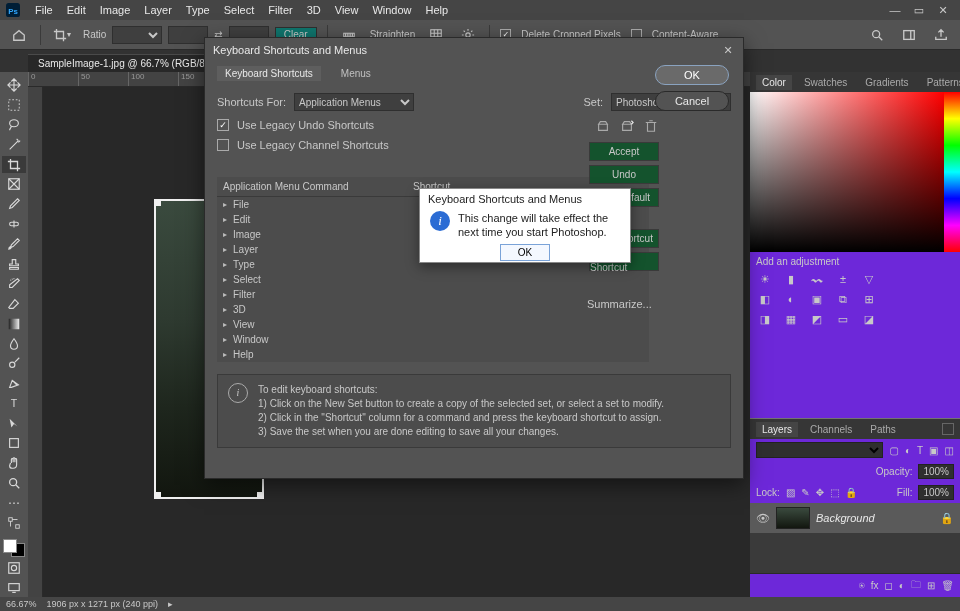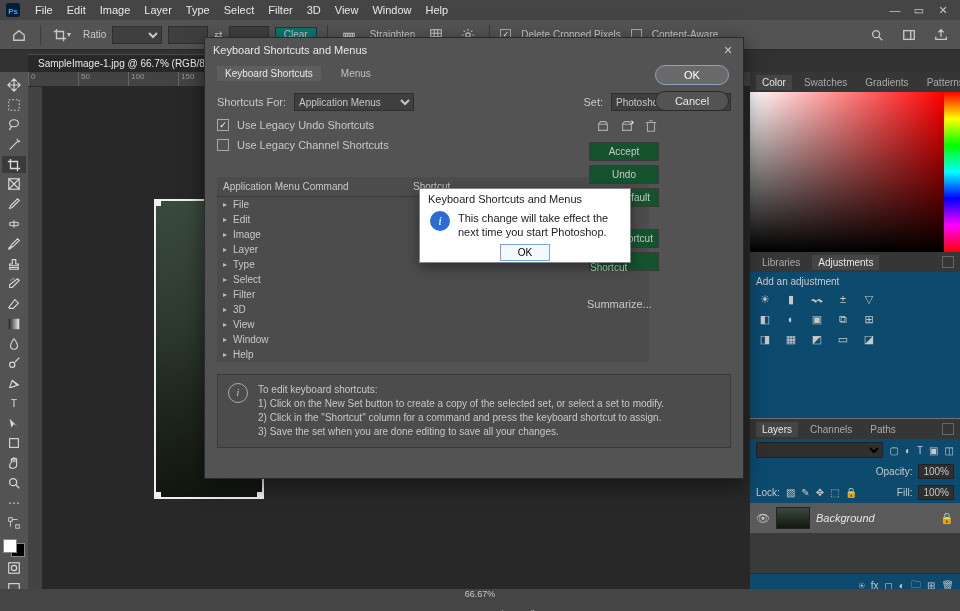--- a/index.html
+++ b/index.html
@@ -43,21 +43,21 @@
   .crop-frame .handle { position:absolute; width:12px; height:12px; background:#f0f0f0; }
   .crop-frame .hN { top:-7px; left:50%; margin-left:-6px; width:22px; height:6px; }
   .crop-frame .hS { bottom:-7px; left:50%; margin-left:-6px; width:22px; height:6px; }
   .crop-frame .hW { left:-7px; top:50%; margin-top:-11px; width:6px; height:22px; }
   .crop-frame .hE { right:-7px; top:50%; margin-top:-11px; width:6px; height:22px; }
   .crop-frame .hNW { top:-7px; left:-7px; }
   .crop-frame .hNE { top:-7px; right:-7px; }
   .crop-frame .hSW { bottom:-7px; left:-7px; }
   .crop-frame .hSE { bottom:-7px; right:-7px; }
 
-  .right-panels { width: 210px; background: #0c4a6e; display:flex; flex-direction:column; }
+  .right-panels { width: 210px; background: #6d28d9; display:flex; flex-direction:column; }
   .panel-tabs { height: 20px; background: #363636; display:flex; align-items:center; font-size:10px; gap:6px; padding: 0 6px; }
   .panel-tabs .ptab { padding: 2px 6px; color:#aaa; }
   .panel-tabs .ptab.active { background:#454545; color:#e8e8e8; }
   .panel-tabs .mini { margin-left:auto; width:12px; height:12px; border:1px solid #666; }
   .color-panel { height: 160px; position:relative; display:flex; }
   .color-field { flex:1; position:relative; background: linear-gradient(to right, #fff 0%, #ff0000 100%); }
   .color-field::after { content:""; position:absolute; inset:0; background: linear-gradient(to bottom, rgba(0,0,0,0) 0%, #000 100%); }
   .hue { width:16px; background: linear-gradient(to bottom, #ff0000, #ffff00, #00ff00, #00ffff, #0000ff, #ff00ff, #ff0000); }
   .dot { position:absolute; bottom:3px; left:3px; width:8px; height:8px; border:1px solid #fff; border-radius:50%; }
 
@@ -67,21 +67,21 @@
 
   .layers-panel { border-top:1px solid #737373; margin-top: auto; }
   .layers-row { display:flex; align-items:center; gap:6px; padding:3px 6px; font-size:10px; }
   .layers-row .dd { background:#2f2f2f; border:1px solid #222; height:16px; flex:0 0 50px; }
   .layer-item { display:flex; align-items:center; gap:6px; padding:4px 6px; background:#5a5a5a; }
   .layer-item .thumb { width:34px; height:22px; background: linear-gradient(#3a4a3e,#12160f); border:1px solid #222; }
   .layer-item .name { font-style: italic; color:#e8e8e8; }
   .layer-item .lock { margin-left:auto; color:#c8c8c8; }
 
   
-  .status { position:absolute; bottom:0; left:0; right:0; height:22px; background:#454545; display:flex; align-items:center; font-size:9px; color:#c8c8c8; padding:0 6px; gap:10px;flex-direction:column; }
+  .status { position:absolute; bottom:0; left:0; right:0; height:14px; background:#454545; display:flex; align-items:center; font-size:9px; color:#c8c8c8; padding:0 6px; gap:10px; }
 
   
   .dialog { position:absolute; top:37px; left:204px; width:540px; height:442px; background:#535353; border:1px solid #2a2a2a; box-shadow: 0 6px 20px rgba(0,0,0,.5); display:flex; flex-direction:column; }
   .dialog .titlebar { height:24px; display:flex; align-items:center; padding:0 8px; font-size:11px; color:#e8e8e8; }
   .dialog .titlebar .dx { margin-left:auto; width:14px; height:14px; display:flex; align-items:center; justify-content:center; color:#c8c8c8; }
   .dialog .body { flex:1; padding:4px 12px 10px 12px; display:flex; flex-direction:column; }
   .dialog .tabs2 { display:flex; gap:12px; font-size:10px; margin-bottom:8px; }
   .dialog .tabs2 .t { padding:2px 8px; background:#5e5e5e; color:#e8e8e8; cursor:default; }
   .dialog .tabs2 .t.inactive { background:transparent; color:#c0c0c0; }
   .dialog .controls-row { display:flex; align-items:center; gap:8px; margin:4px 0; font-size:11px; }
@@ -392,25 +392,20 @@
       <span class="ptab">Patterns</span>
 
     </div>
     <div class="color-panel">
       <div class="color-field">
           <div class="dot"></div>
         </div>
       <div class="hue"></div>
     </div>
 
-    <div class="panel-tabs">
-      <span class="ptab">Libraries</span>
-      <span class="ptab active">Adjustments</span>
-      <span class="mini"></span>
-    </div>
     <div class="adj-panel">
       <div style="font-size:10px;color:#c8c8c8">Add an adjustment</div>
       <div class="row">
         <span>☀</span>
         <span>▮</span>
         <span>〰</span>
         <span>±</span>
         <span>▽</span>
       </div>
       <div class="row">

